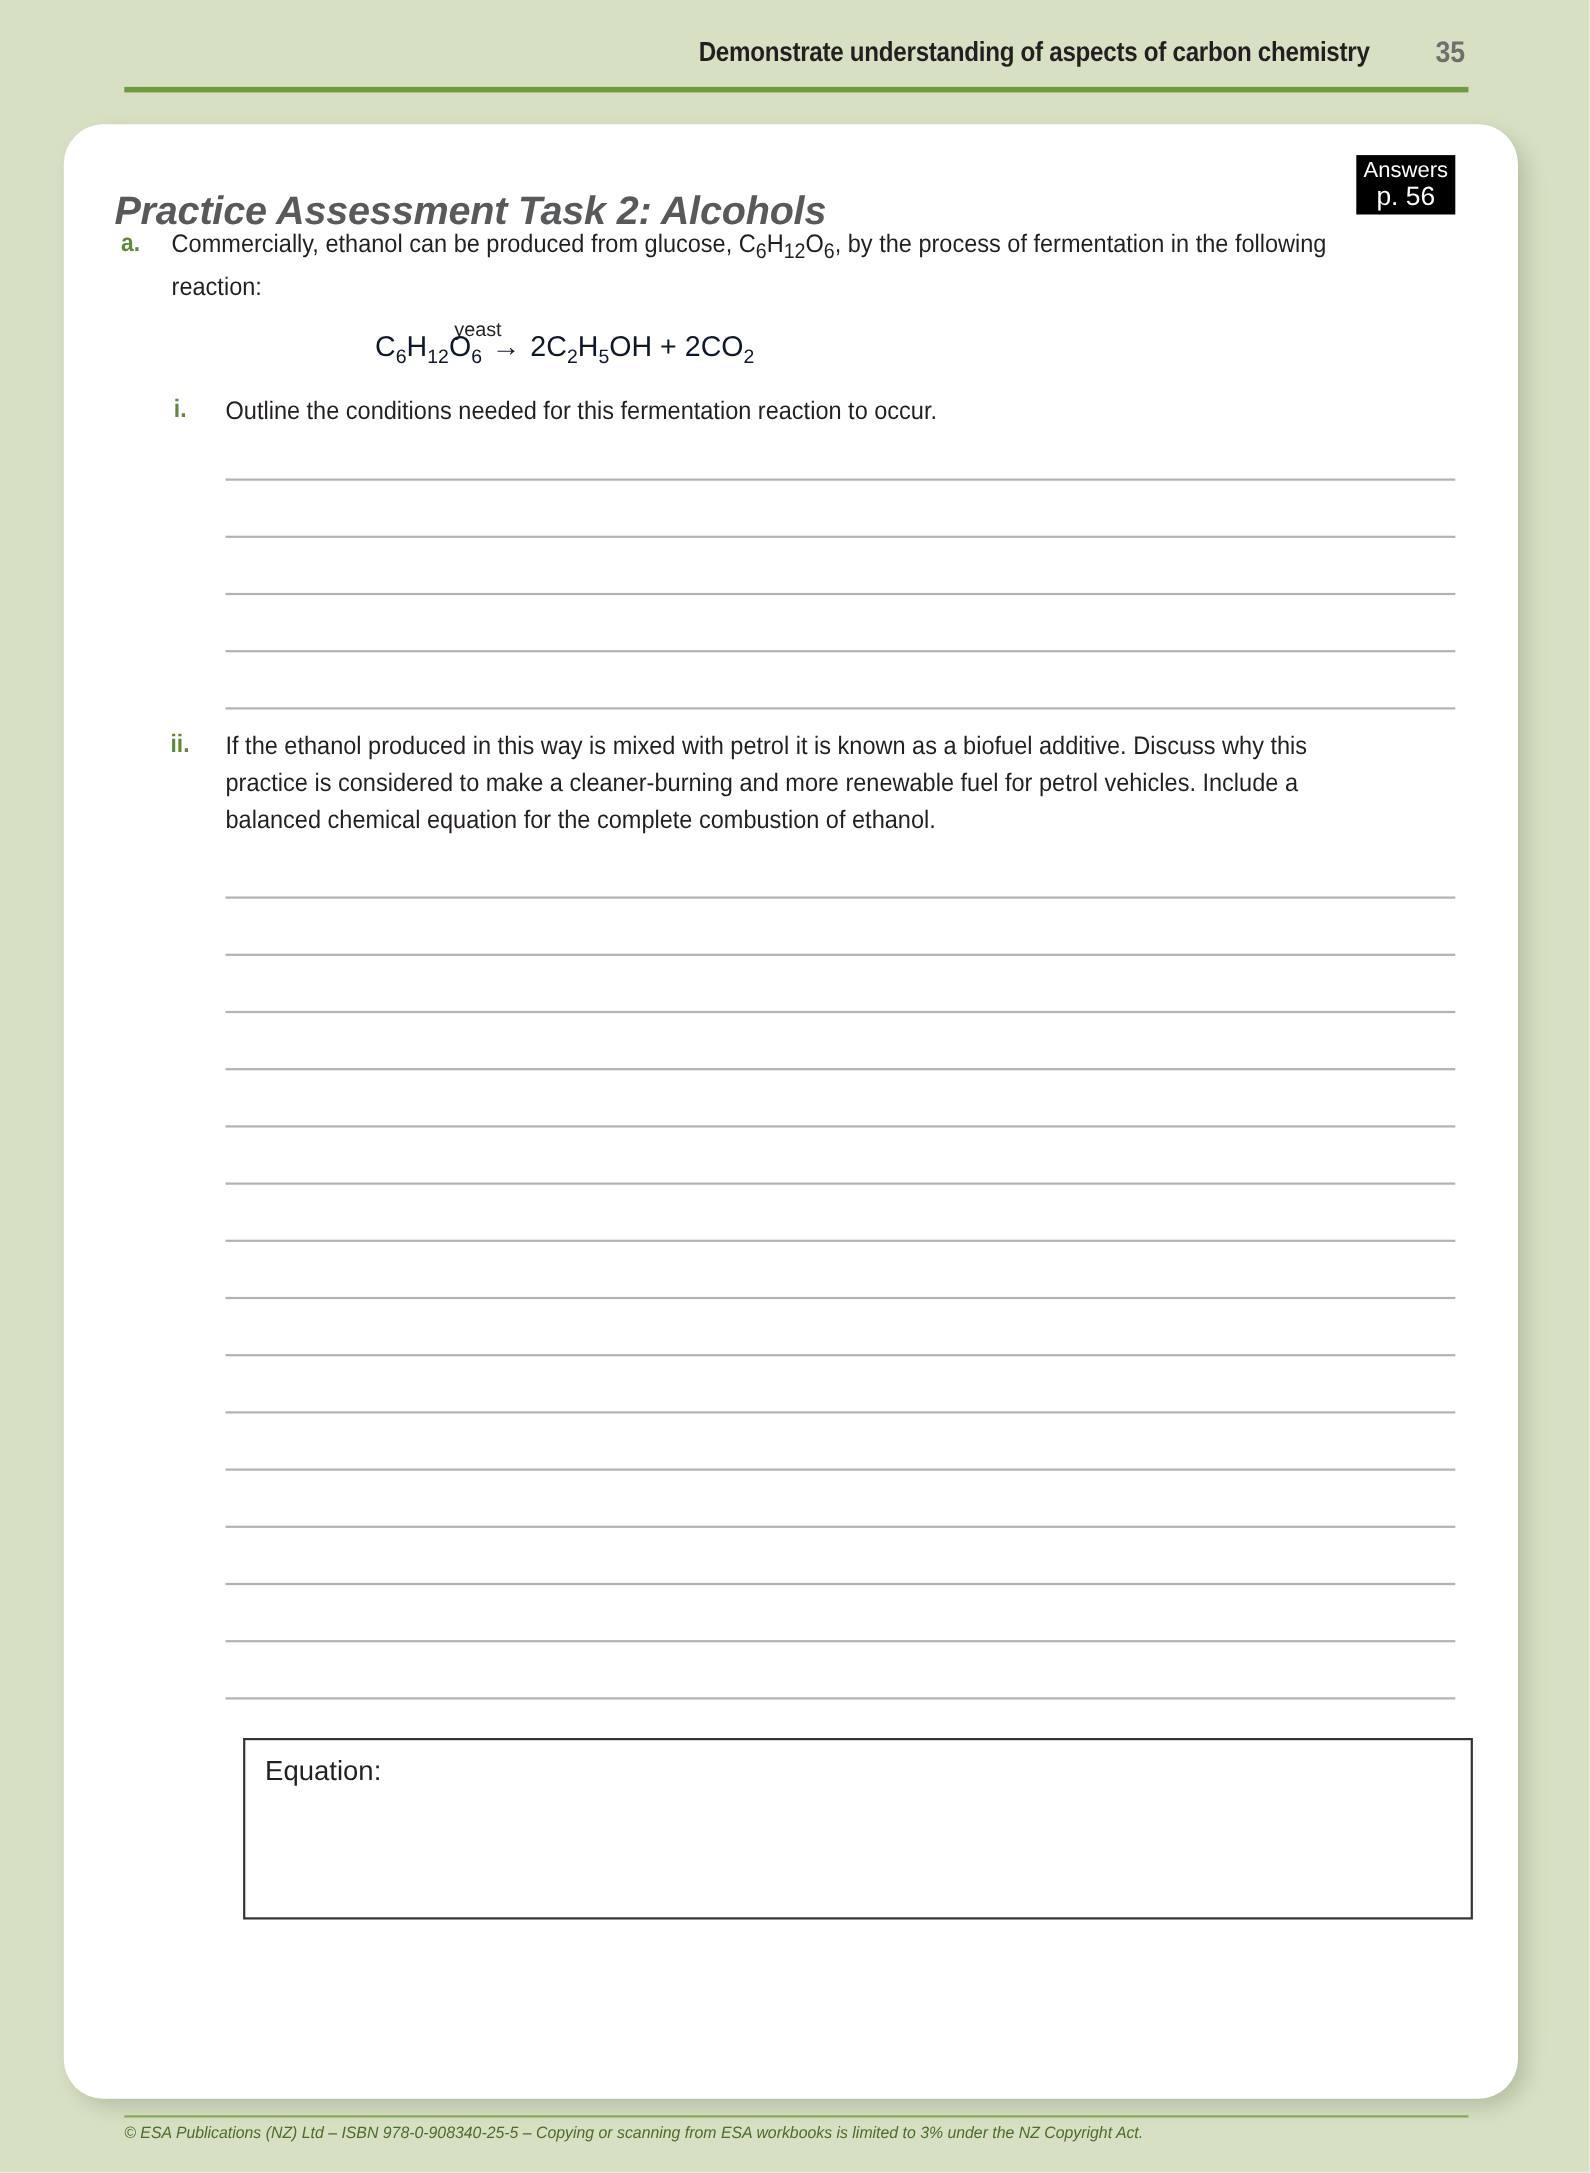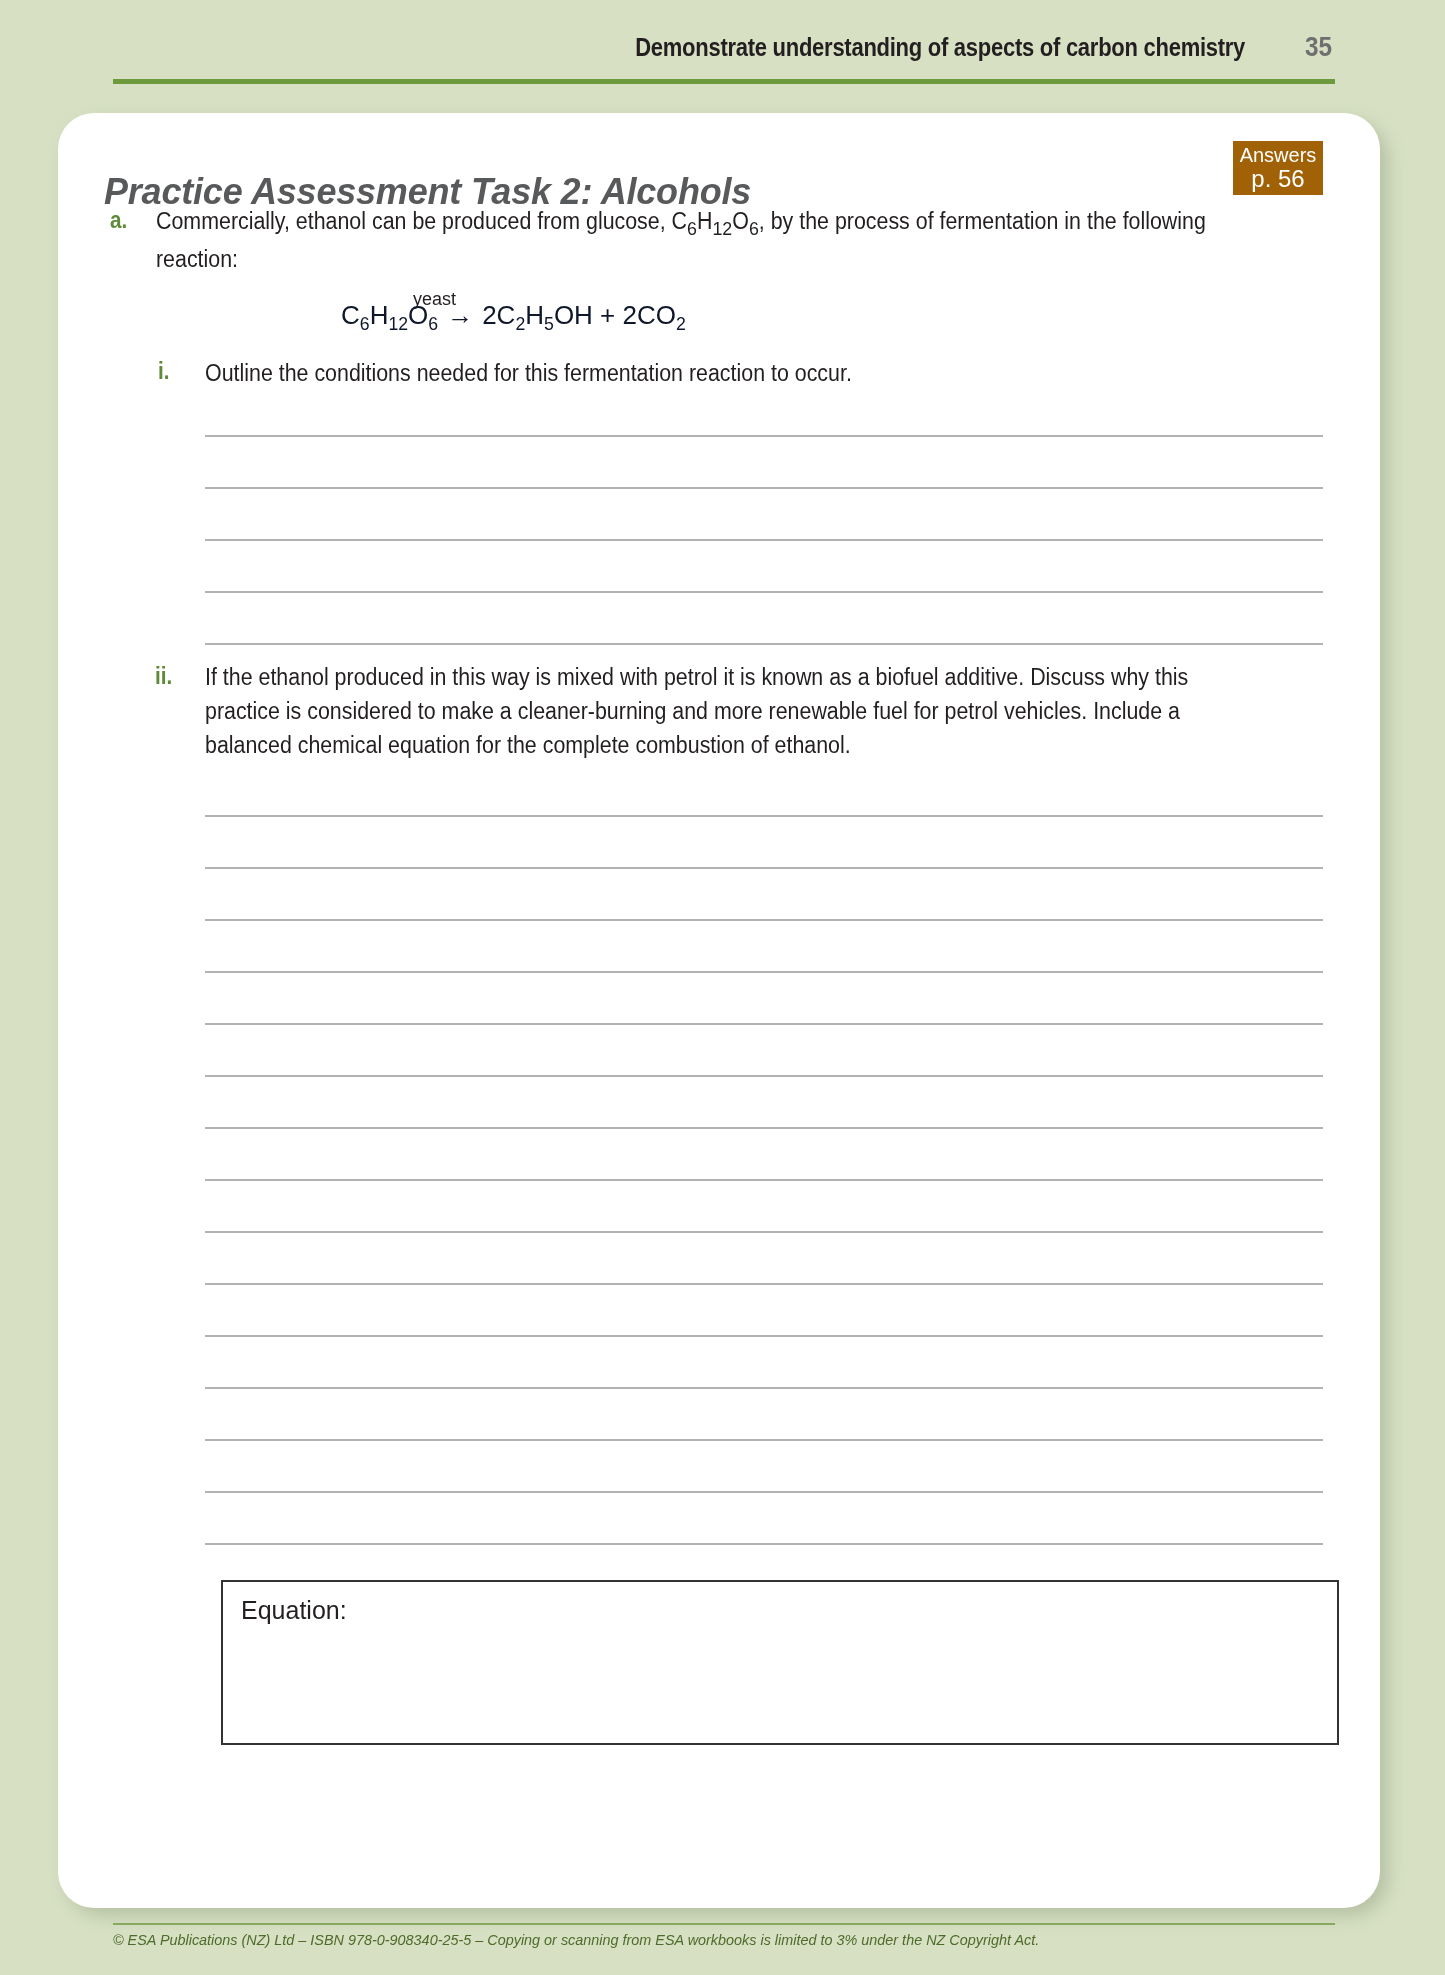--- a/index.html
+++ b/index.html
@@ -88,21 +88,21 @@
     margin-top: 40px;
   }
 
   
   .answers-badge {
     position: absolute;
     left: 1233px;
     top: 141px;
     width: 90px;
     height: 54px;
-    background: #a16207;
+    background: #000000;
     color: #ffffff;
     text-align: center;
     line-height: 1.12;
     padding-top: 3px;
     box-sizing: border-box;
   }
   .answers-badge .b-line1 { font-size: 20px; display: block; }
   .answers-badge .b-line2 { font-size: 24px; display: block; }
 
   

